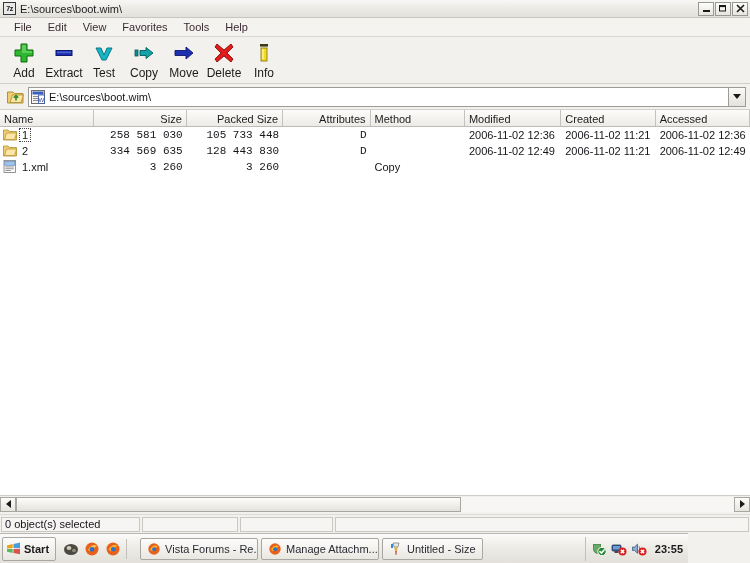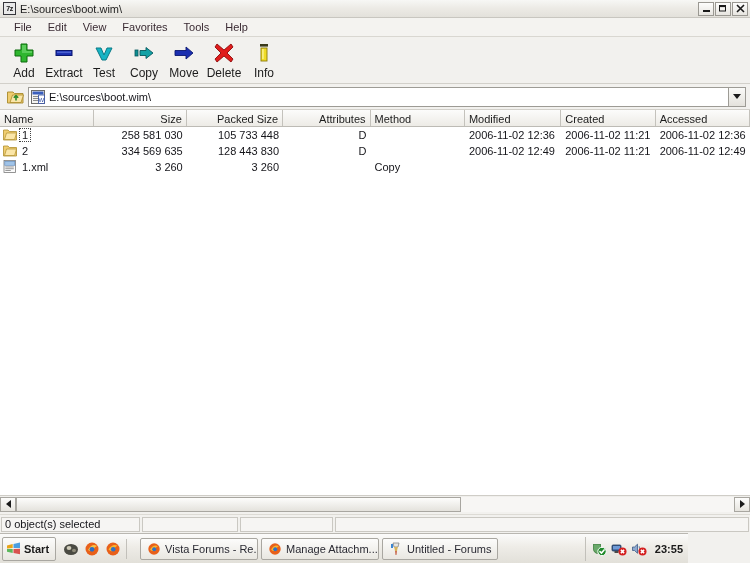--- a/index.html
+++ b/index.html
@@ -97,21 +97,21 @@
   .filelist{
     position:absolute; left:0; top:127px; width:750px; height:368px;
     background:#ffffff; overflow:hidden;
   }
   .row{ display:flex; height:16px; align-items:center; }
   .cell{
     height:16px; display:flex; align-items:center;
     font-size:11px; color:#15151a; padding:0 4px;
     white-space:nowrap; overflow:hidden;
   }
-  .cell.r{ justify-content:flex-end; }
+  .cell.r{ justify-content:flex-end;font-family:Liberation Mono, monospace; }
   .cell.name{ padding:0 0 0 3px; }
   .name-ico{ width:14px;height:14px;margin-right:3px;flex:none;}
   .name-txt{ padding:0 2px; }
   .name-txt.focus{ outline:1px dotted #444; outline-offset:0px; }
 
   
   .hscroll{
     position:absolute; left:0; top:495px; width:750px; height:17px;
     background:#f0efec; border-top:1px solid #cfcdc7; display:flex; align-items:center;
   }
@@ -471,21 +471,21 @@
 
       <div class="task-btn">
         <span class="task-ico">
           <svg width="14" height="14" viewBox="0 0 14 14">
             <path d="M4 1 H10 L9 5 H5 Z" fill="#e6e6e2" stroke="#7a7a7a" stroke-width="0.7"></path>
             <path d="M5.2 5 H8.8 L8 9 H6 Z" fill="#d8b35a"></path>
             <path d="M6.2 9 L7.8 9 L7.4 13 H6.6 Z" fill="#c04a2a"></path>
             <rect x="2" y="2" width="2" height="4" fill="#3d86d0"></rect>
           </svg>
         </span>
-        <span>Untitled - Forums</span>
+        <span>Untitled - Size</span>
       </div>
 
     </div>
 
     <div class="tray">
       <span class="tray-ico">
         <svg width="16" height="16" viewBox="0 0 16 16">
           <path d="M2 3 H10 V8 Q10 11 6 13 Q2 11 2 8 Z" fill="#4f8a4f"></path>
           <path d="M2.8 3.8 H9.2 V8 Q9.2 10.4 6 12 Q2.8 10.4 2.8 8 Z" fill="#6aa96a"></path>
           <circle cx="11" cy="10.5" r="4.2" fill="#1f8a2a" stroke="#ffffff" stroke-width="1"></circle>

